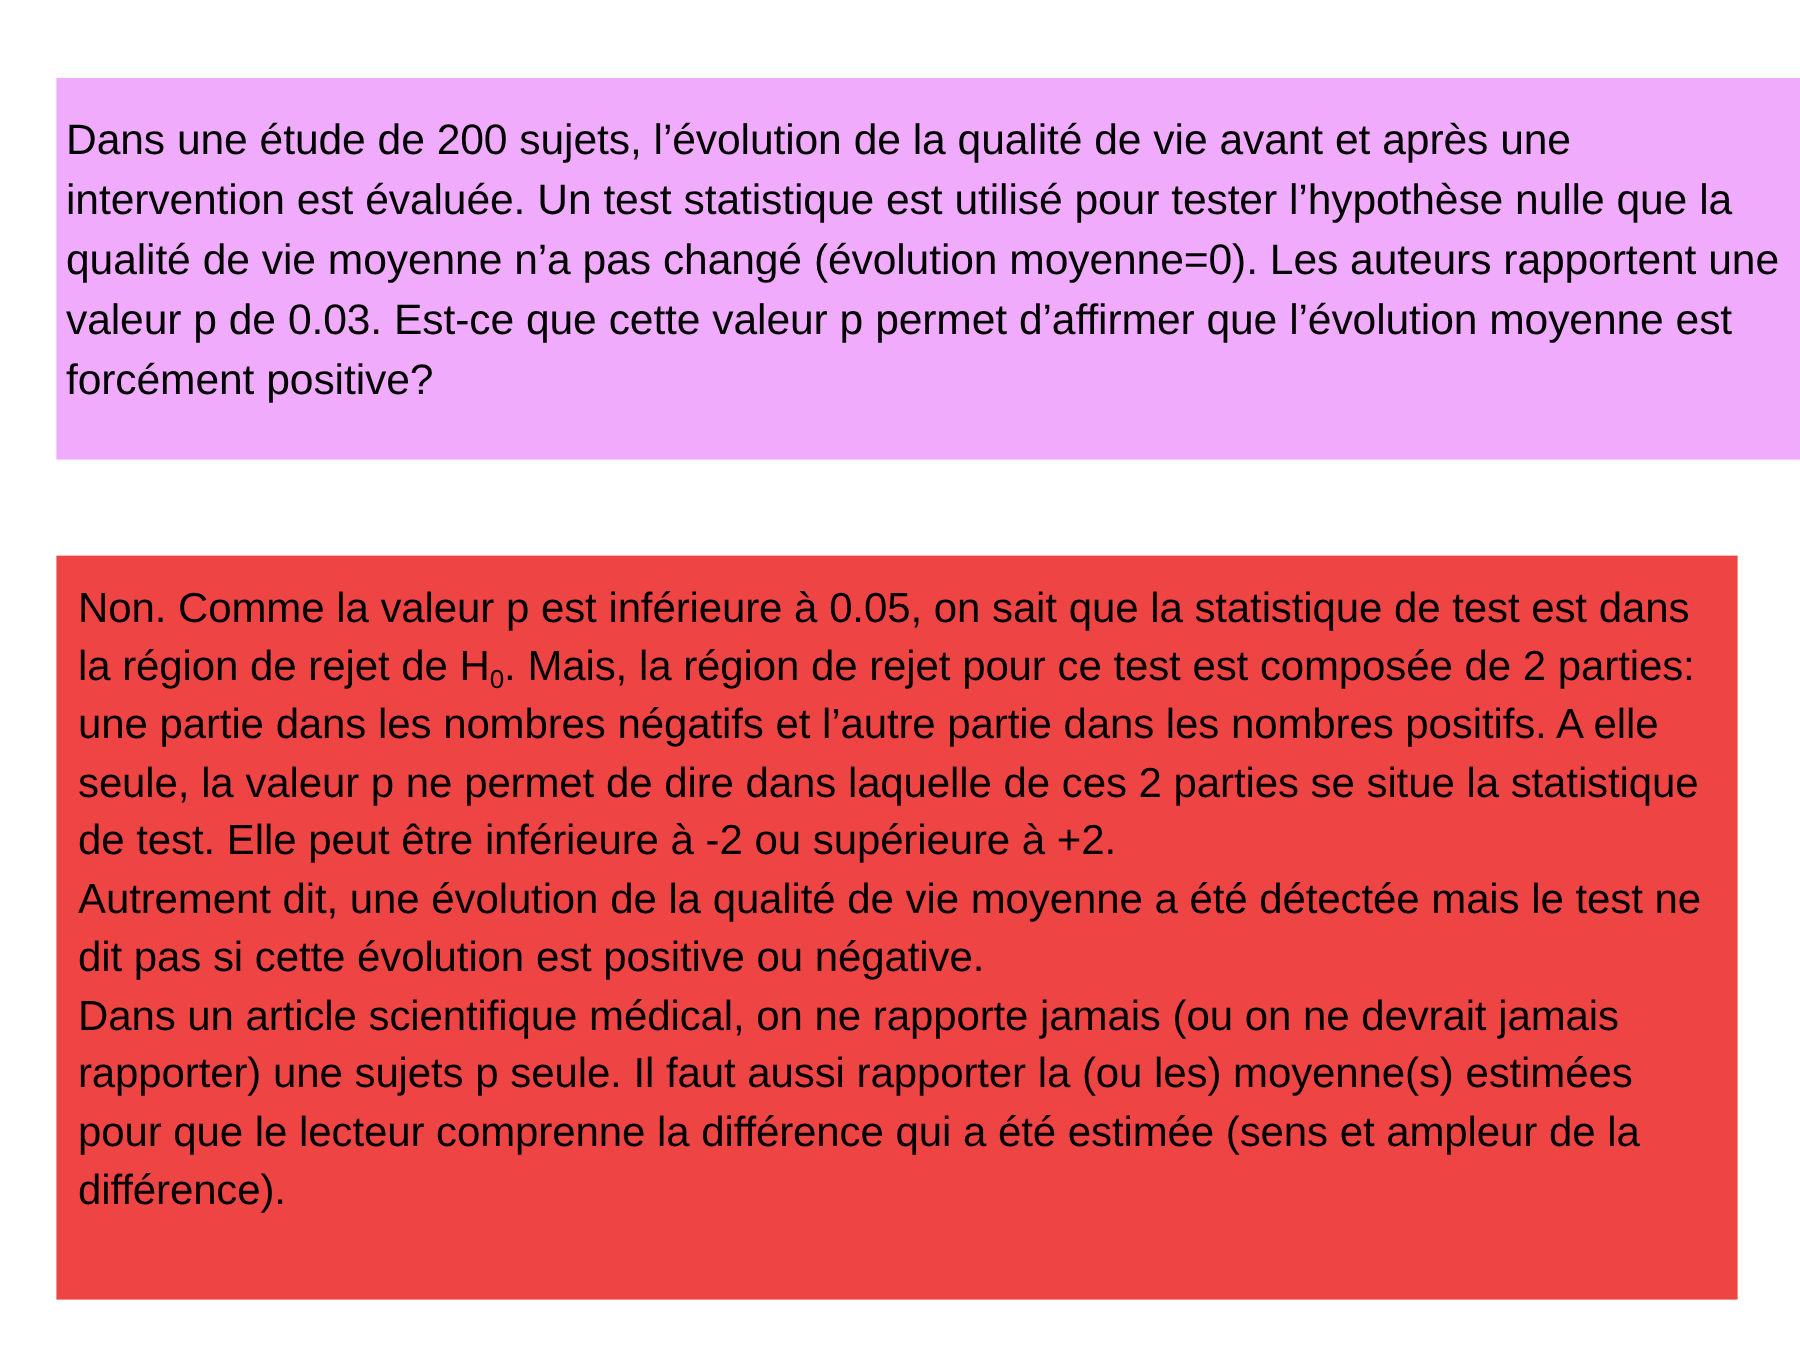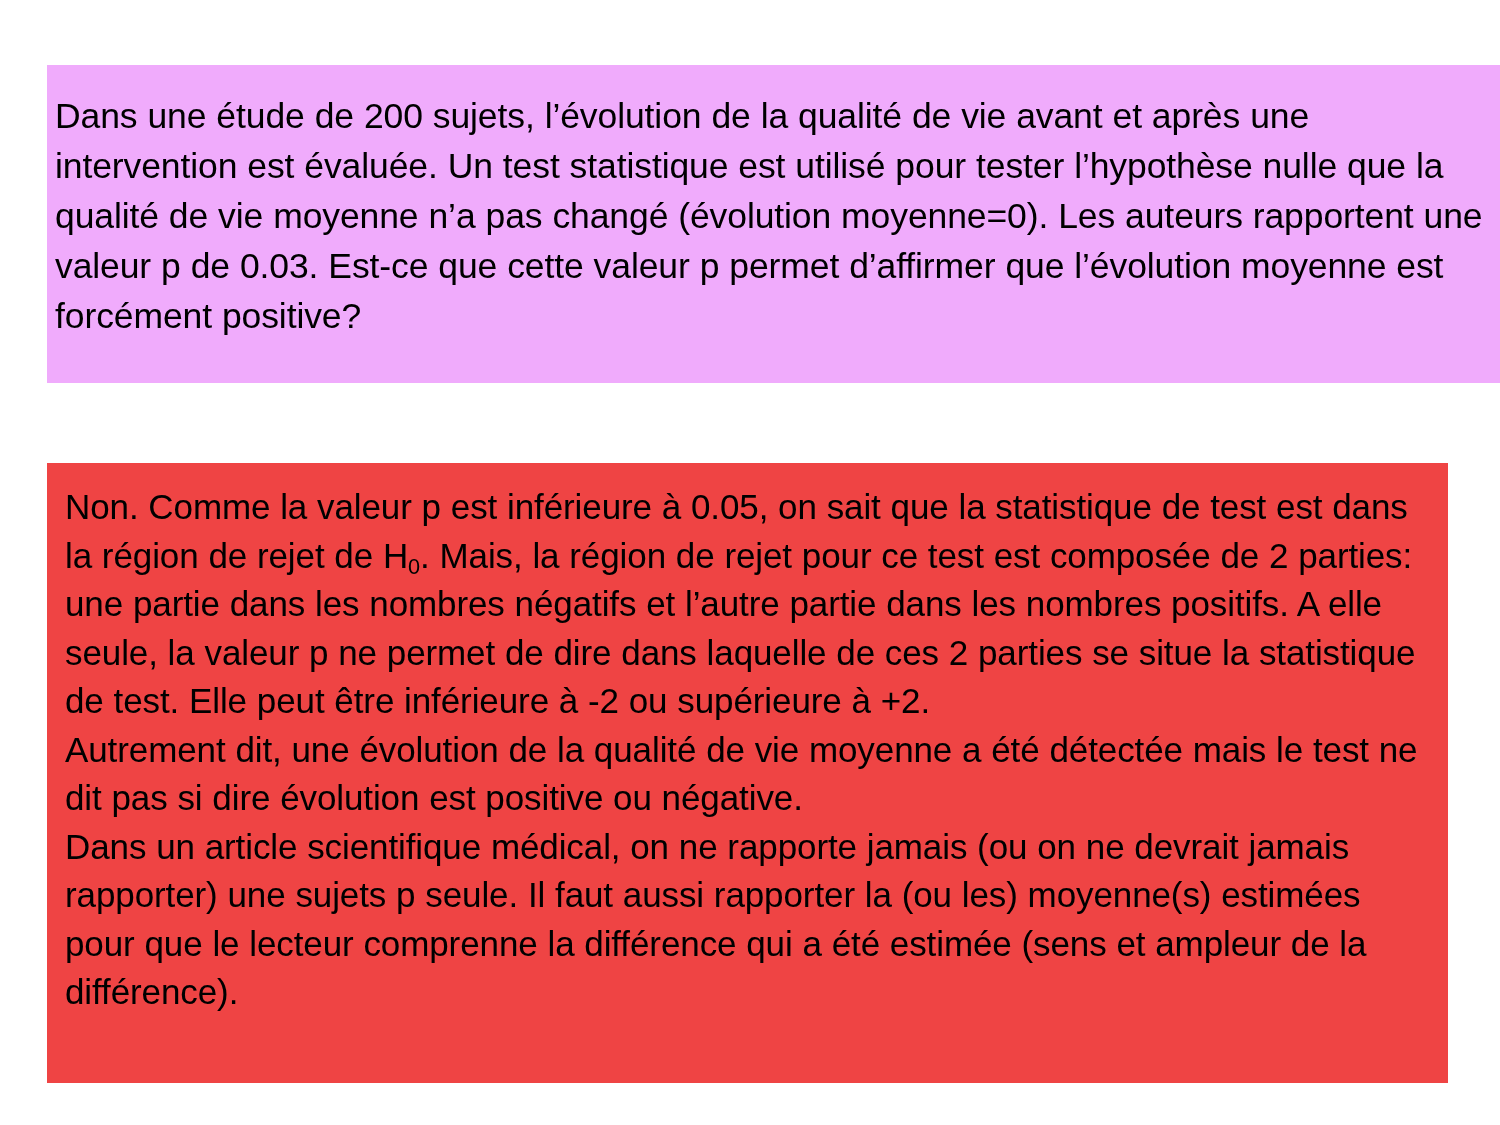--- a/index.html
+++ b/index.html
@@ -97,17 +97,17 @@
 <div id="slide">
 
   <div class="page-number">4</div>
 
   <div class="textbox question-box">
     <p class="body-text para">Dans une étude de 200 sujets, l’évolution de la qualité de vie avant et après une intervention est évaluée. Un test statistique est utilisé pour tester l’hypothèse nulle que la qualité de vie moyenne n’a pas changé (évolution moyenne=0). Les auteurs rapportent une valeur p de 0.03. Est-ce que cette valeur p permet d’affirmer que l’évolution moyenne est forcément positive?</p>
   </div>
 
   <div class="textbox answer-box">
     <p class="body-text para"><span>Non. Comme la valeur p est inférieure à 0.05, on sait que la statistique de test est dans la région de rejet de H</span><sub>0</sub><span>. Mais, la région de rejet pour ce test est composée de 2 parties: une partie dans les nombres négatifs et l’autre partie dans les nombres positifs. A elle seule, la valeur p ne permet de dire dans laquelle de ces 2 parties se situe la statistique de test. Elle peut être inférieure à -2 ou supérieure à +2.</span></p>
-    <p class="body-text para">Autrement dit, une évolution de la qualité de vie moyenne a été détectée mais le test ne dit pas si dire évolution est positive ou négative.</p>
+    <p class="body-text para">Autrement dit, une évolution de la qualité de vie moyenne a été détectée mais le test ne dit pas si cette évolution est positive ou négative.</p>
     <p class="body-text para">Dans un article scientifique médical, on ne rapporte jamais (ou on ne devrait jamais rapporter) une sujets p seule. Il faut aussi rapporter la (ou les) moyenne(s) estimées pour que le lecteur comprenne la différence qui a été estimée (sens et ampleur de la différence).</p>
   </div>
 
 </div>
 
 </body></html>

